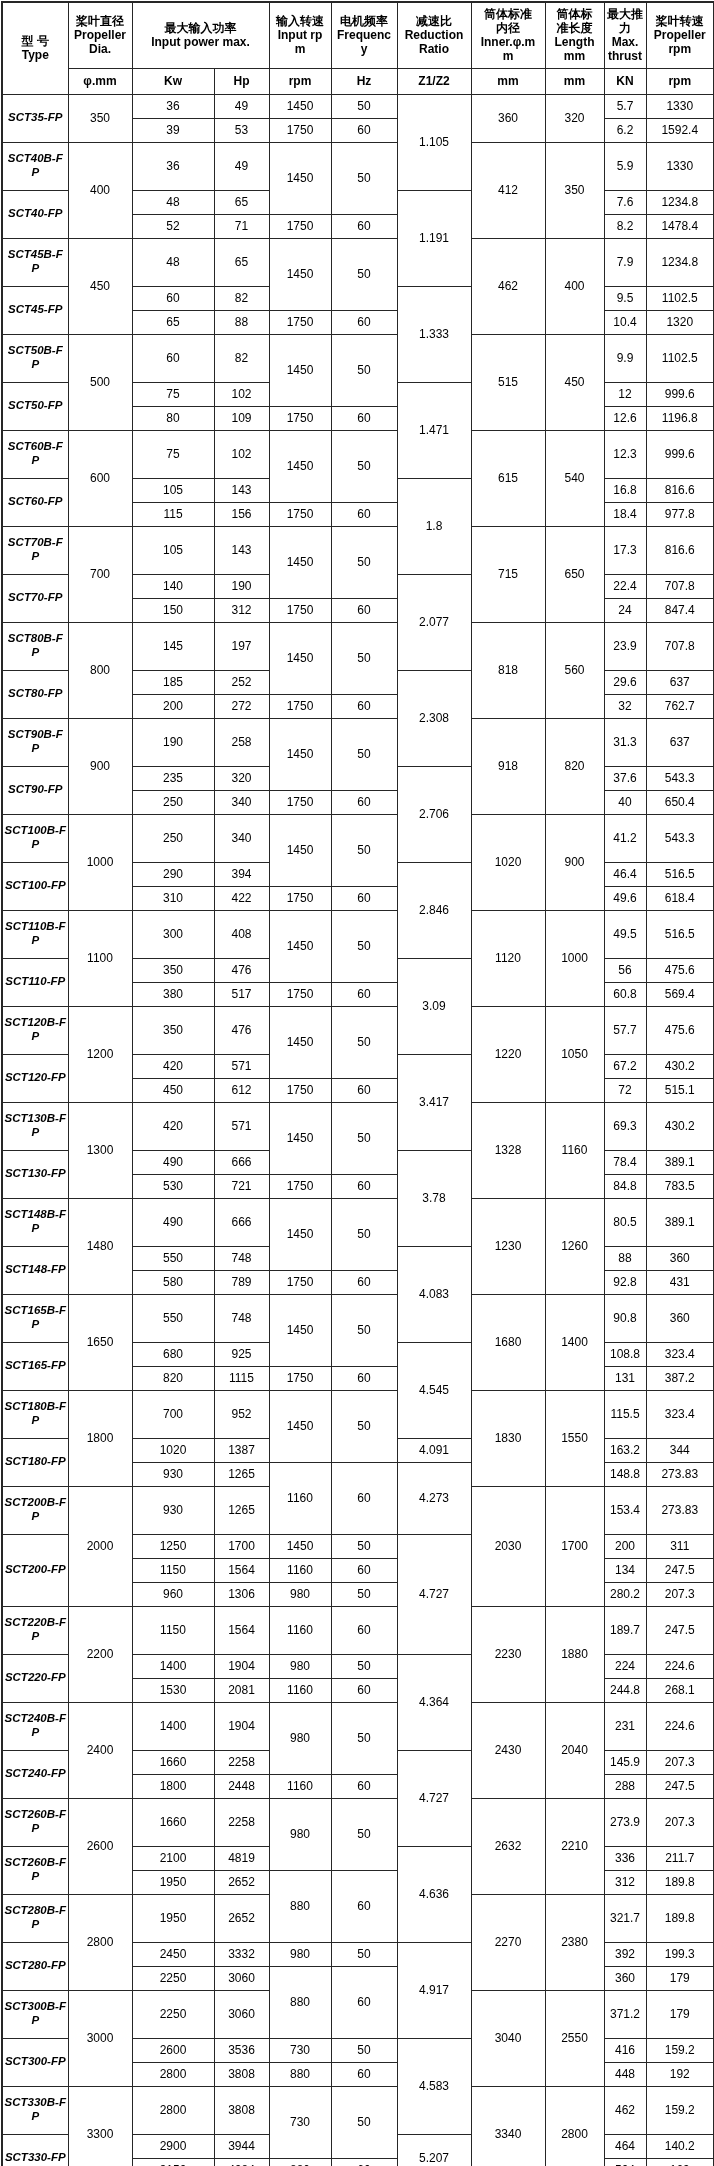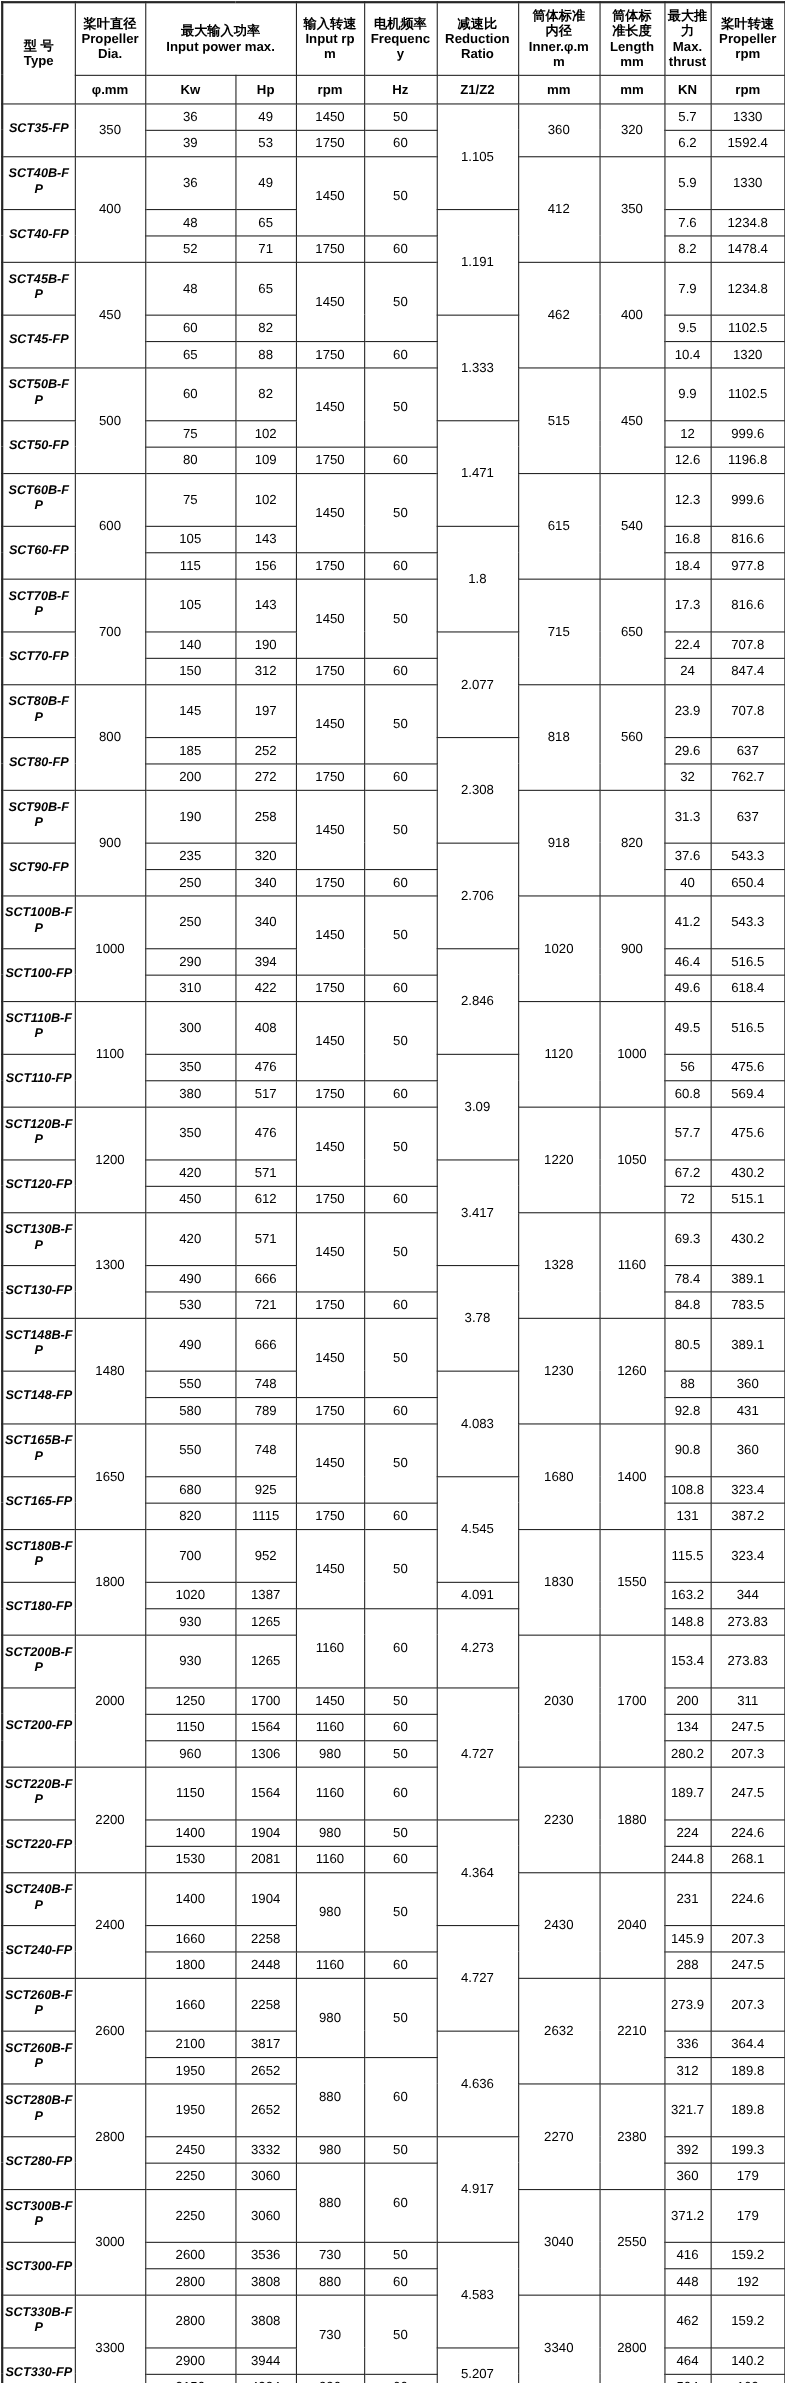--- a/index.html
+++ b/index.html
@@ -606,24 +606,24 @@
           <td rowspan="2">980</td>
           <td rowspan="2">50</td>
           <td rowspan="3">2632</td>
           <td rowspan="3">2210</td>
           <td>273.9</td>
           <td>207.3</td>
         </tr>
         <tr class="line">
           <td rowspan="2" class="m">SCT260B-FP</td>
           <td>2100</td>
-          <td>3817</td>
+          <td>4819</td>
           <td rowspan="3">4.636</td>
           <td>336</td>
-          <td>364.4</td>
+          <td>211.7</td>
         </tr>
         <tr class="line">
           <td>1950</td>
           <td>2652</td>
           <td rowspan="2">880</td>
           <td rowspan="2">60</td>
           <td>312</td>
           <td>189.8</td>
         </tr>
         <tr class="tall">

